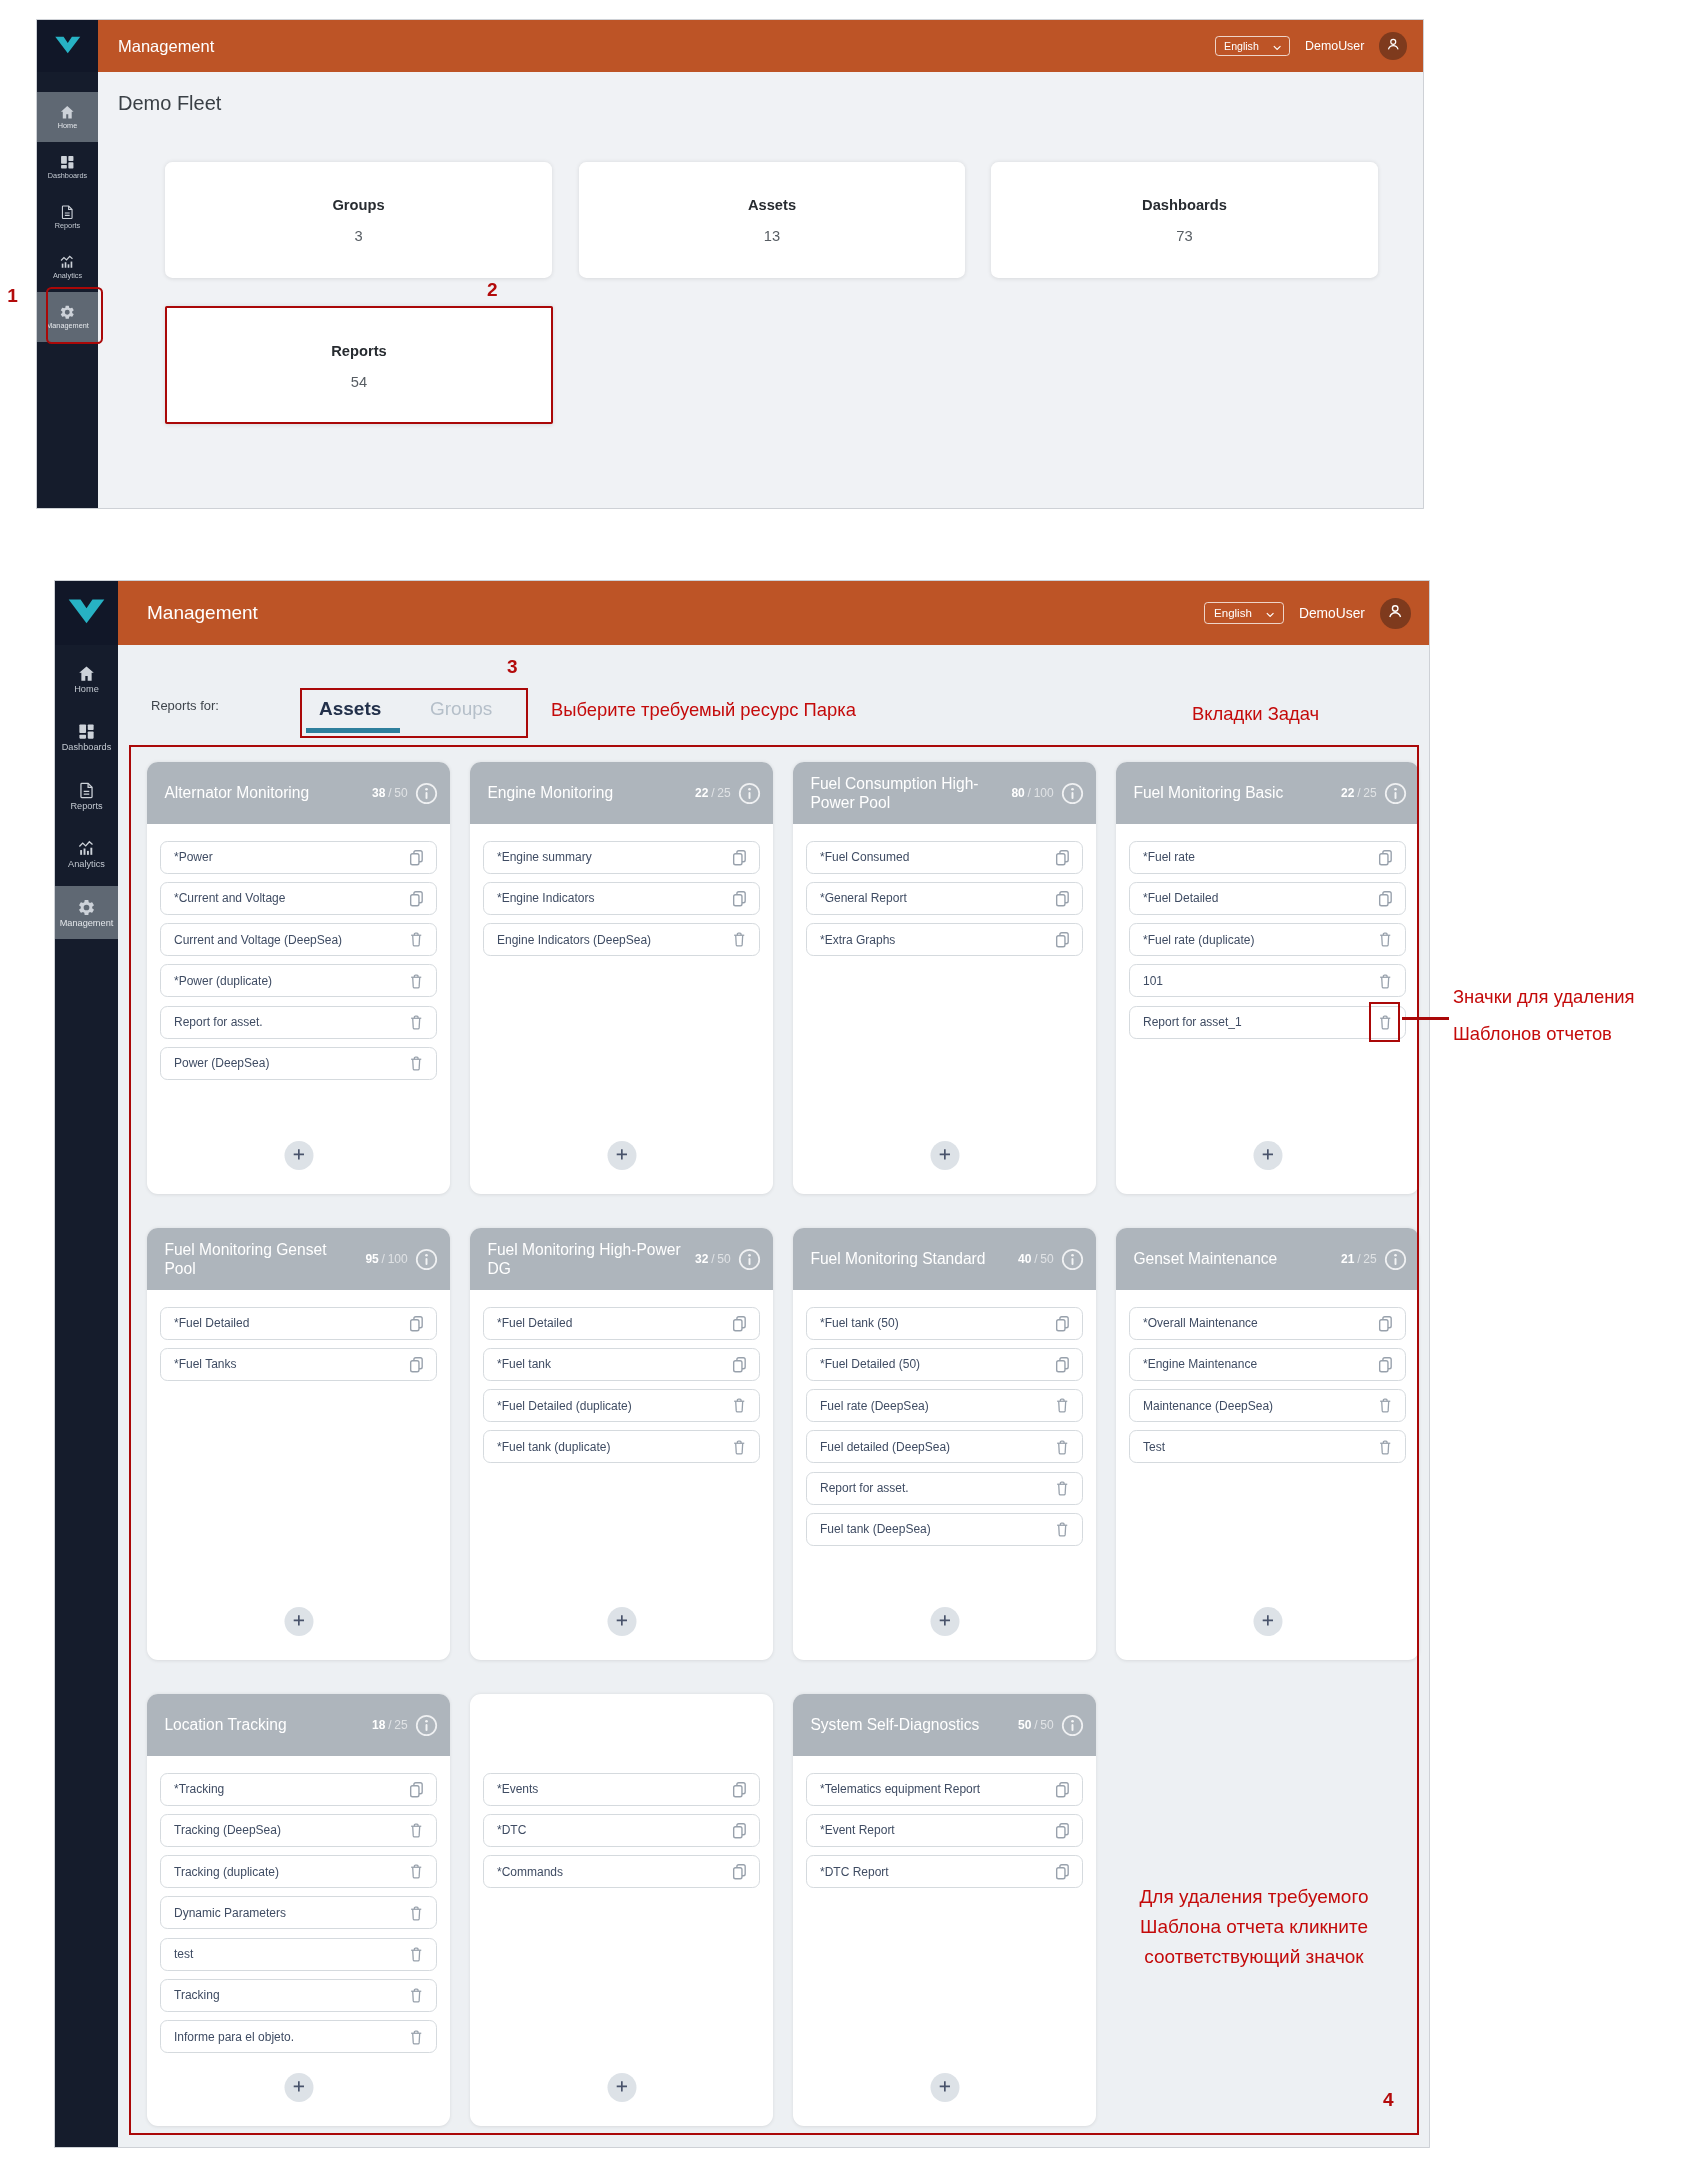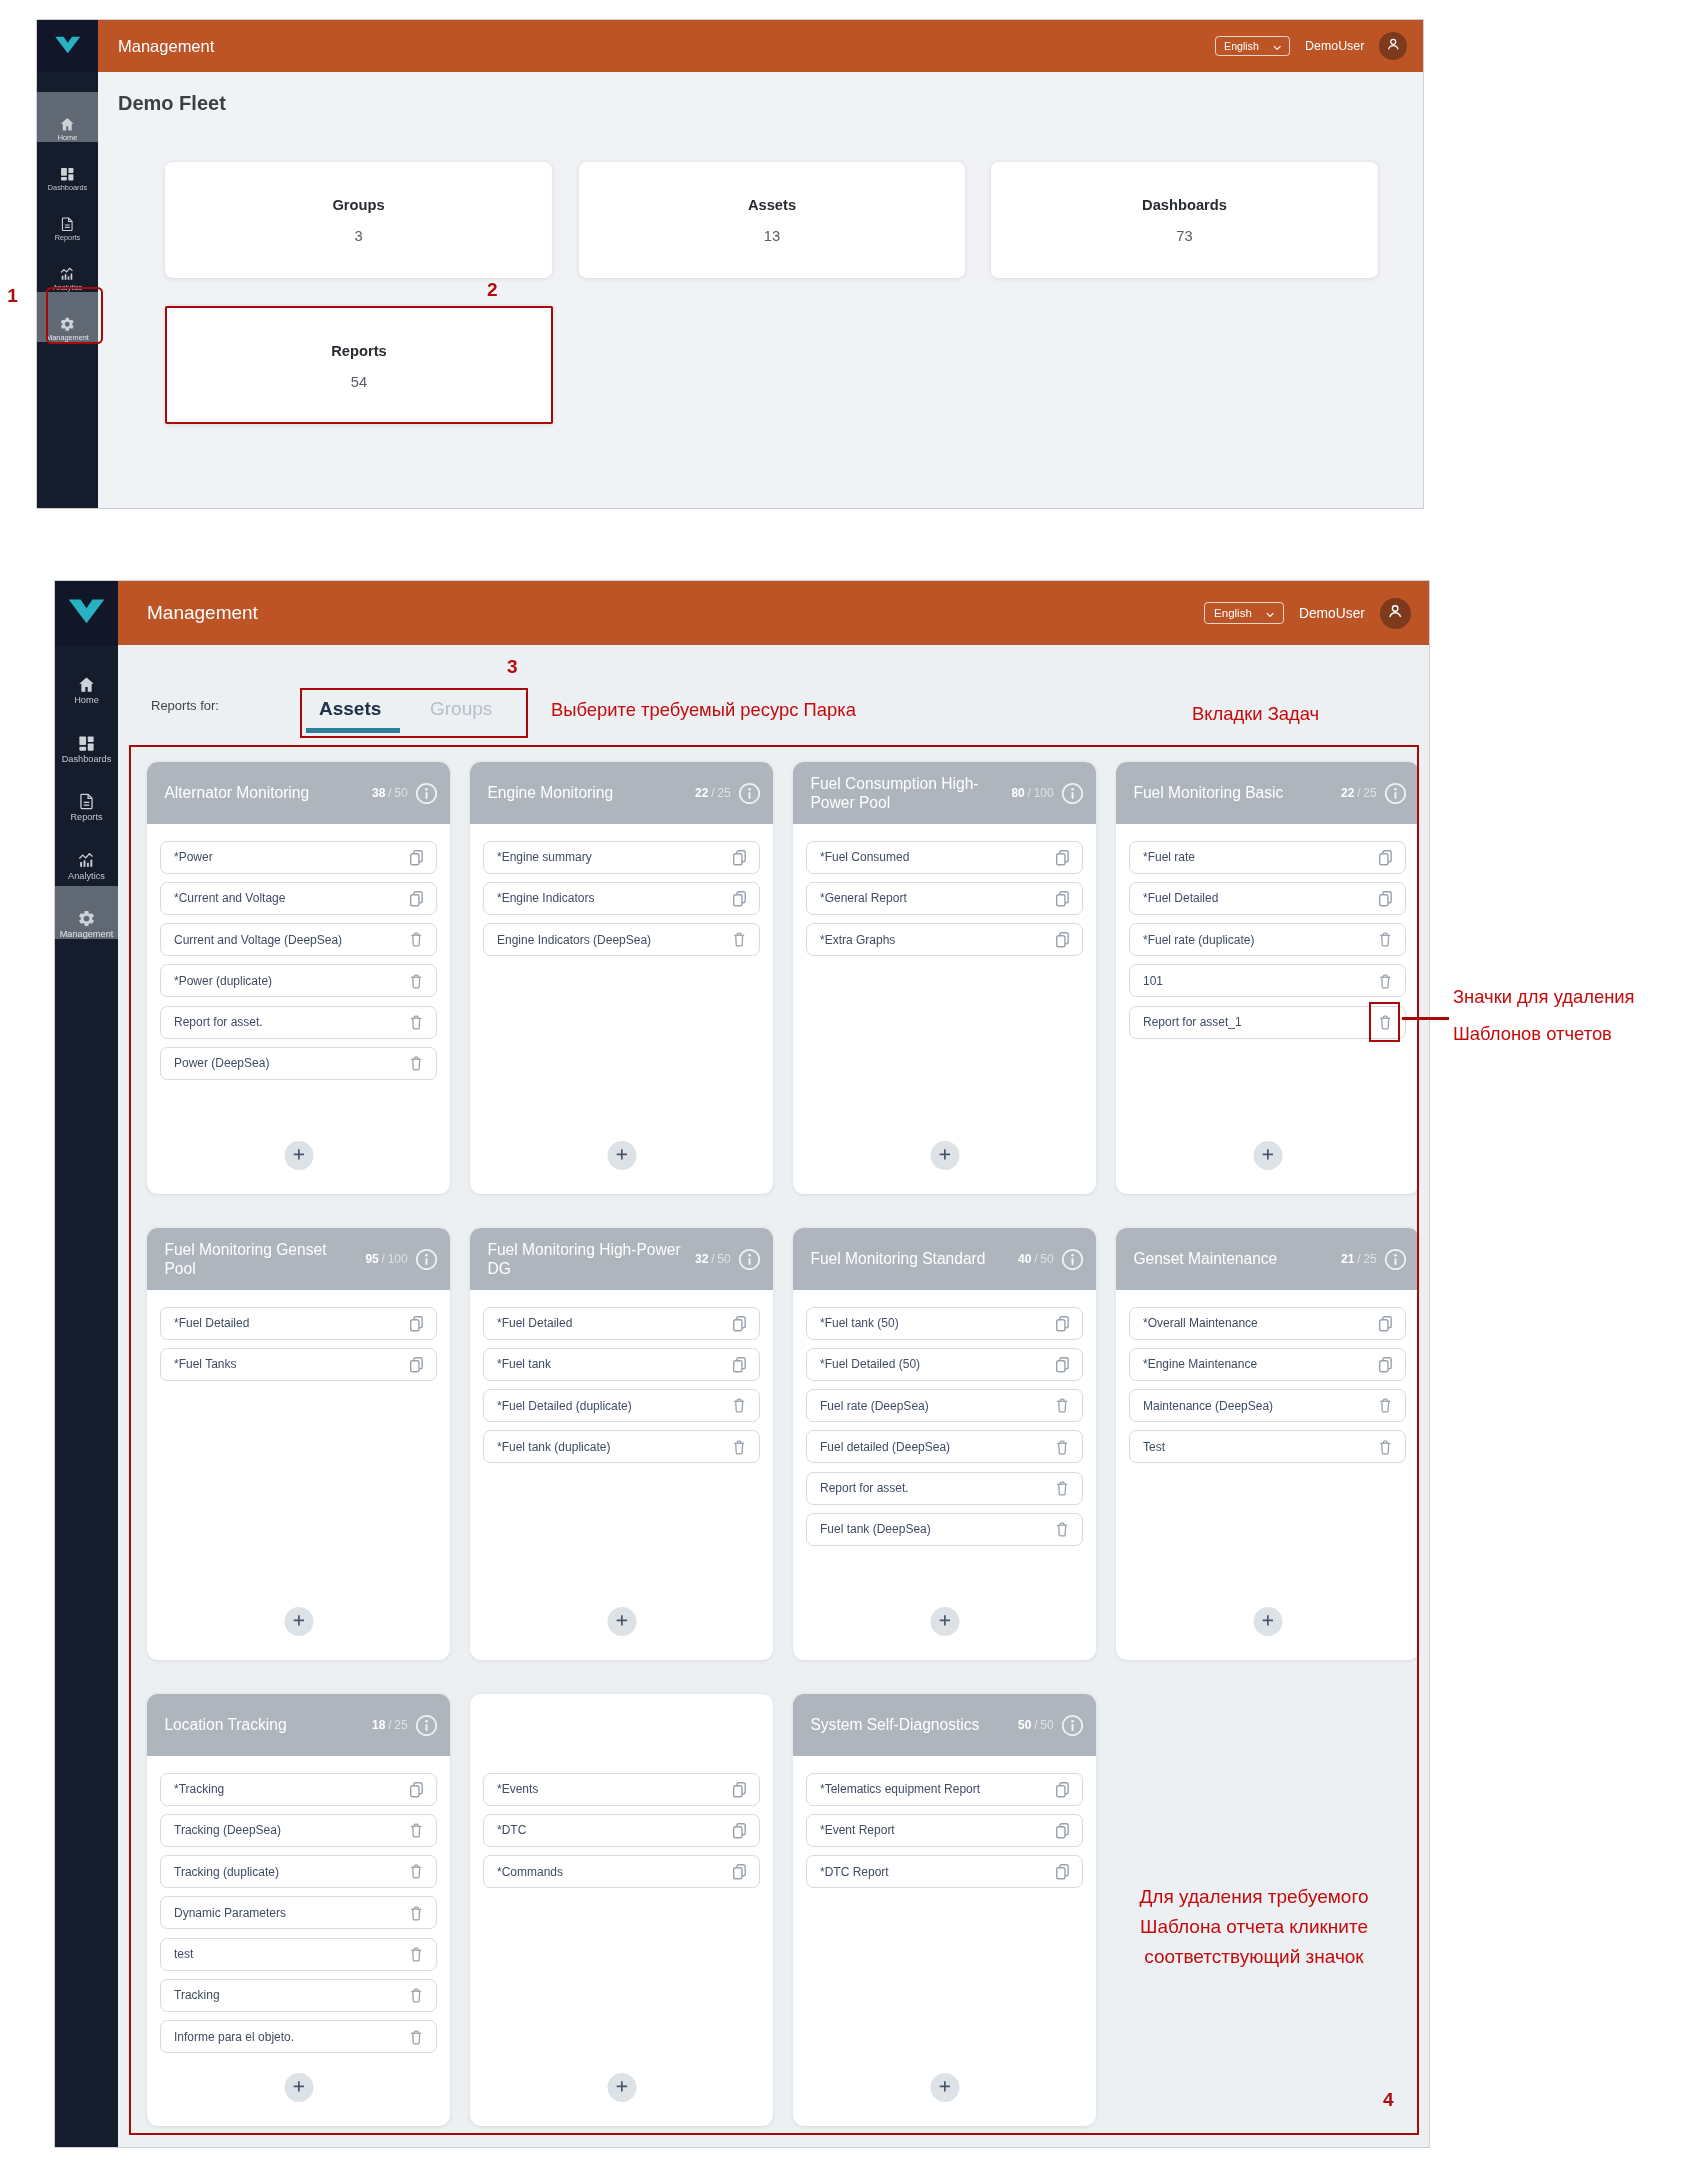--- a/index.html
+++ b/index.html
@@ -14,21 +14,21 @@
   .sidebar{position:absolute;left:0;top:0;bottom:0;background:#151c2c;z-index:2}
   #shot1 .sidebar{width:61px}
   #shot2 .sidebar{width:63px}
   .logo{display:flex;align-items:center;justify-content:center;background:#111728}
   #shot1 .logo{height:52px}
   #shot2 .logo{height:64px}
   #shot1 .logo svg{width:27.5px;height:20px}
   #shot2 .logo svg{width:39px;height:28.5px}
   #shot1 .sb-items{padding-top:20px}
   #shot2 .sb-items{padding-top:7.3px}
-  .sb-item{display:flex;flex-direction:column;align-items:center;justify-content:flex-end;gap:1px;cursor:pointer}
+  .sb-item{display:flex;flex-direction:column;align-items:center;justify-content:center;gap:1px;cursor:pointer}
   #shot1 .sb-item{height:50px}
   #shot2 .sb-item{height:53px;margin-bottom:5.5px}
   .sb-item.active{background:#5f6873}
   .sb-icon{display:block;line-height:0}
   #shot1 .sb-icon svg{width:16.5px;height:16.5px}
   #shot2 .sb-icon svg{width:19px;height:19px}
   .sb-label{color:#c3c9d1}
   #shot1 .sb-label{font-size:7.3px}
   #shot2 .sb-label{font-size:9.2px}
   .sb-item.active .sb-label{color:#e4e7eb}
@@ -49,21 +49,21 @@
   .user-name{color:#fff}
   #shot1 .user-name{font-size:12.4px}
   #shot2 .user-name{font-size:13.8px}
   .avatar{border-radius:50%;background:#7e3a1d;display:flex;align-items:center;justify-content:center;cursor:pointer}
   #shot1 .avatar{width:27.5px;height:27.5px}
   #shot2 .avatar{width:31px;height:31px}
   #shot1 .avatar svg{width:16.5px;height:16.5px}
   #shot2 .avatar svg{width:18.4px;height:18.4px}
 
   
-  .demo-fleet{position:absolute;left:81px;top:72px;font-size:20px;font-weight:700;color:#3a4046}
+  .demo-fleet{position:absolute;left:81px;top:72px;font-size:20px;font-weight:400;color:#3a4046}
   .sum-card{position:absolute;background:#fff;border-radius:7.3px;box-sizing:border-box;
             box-shadow:0 0.9px 4.6px rgba(0,0,0,.10);display:flex;flex-direction:column;align-items:center;cursor:pointer}
   .sum-title{margin-top:35px;font-size:14.7px;font-weight:700;color:#272b30}
   .sum-count{margin-top:14.7px;font-size:14.7px;color:#575d63}
   .sum-card.highlighted{border:2.8px solid #aa0808;border-radius:1.8px}
 
   
   .reports-for{position:absolute;left:96px;top:117px;font-size:13px;color:#3f454c}
   .tab{position:absolute;top:117px;font-size:19px;cursor:pointer}
   .tab.active{left:264px;font-weight:700;color:#22304a}

